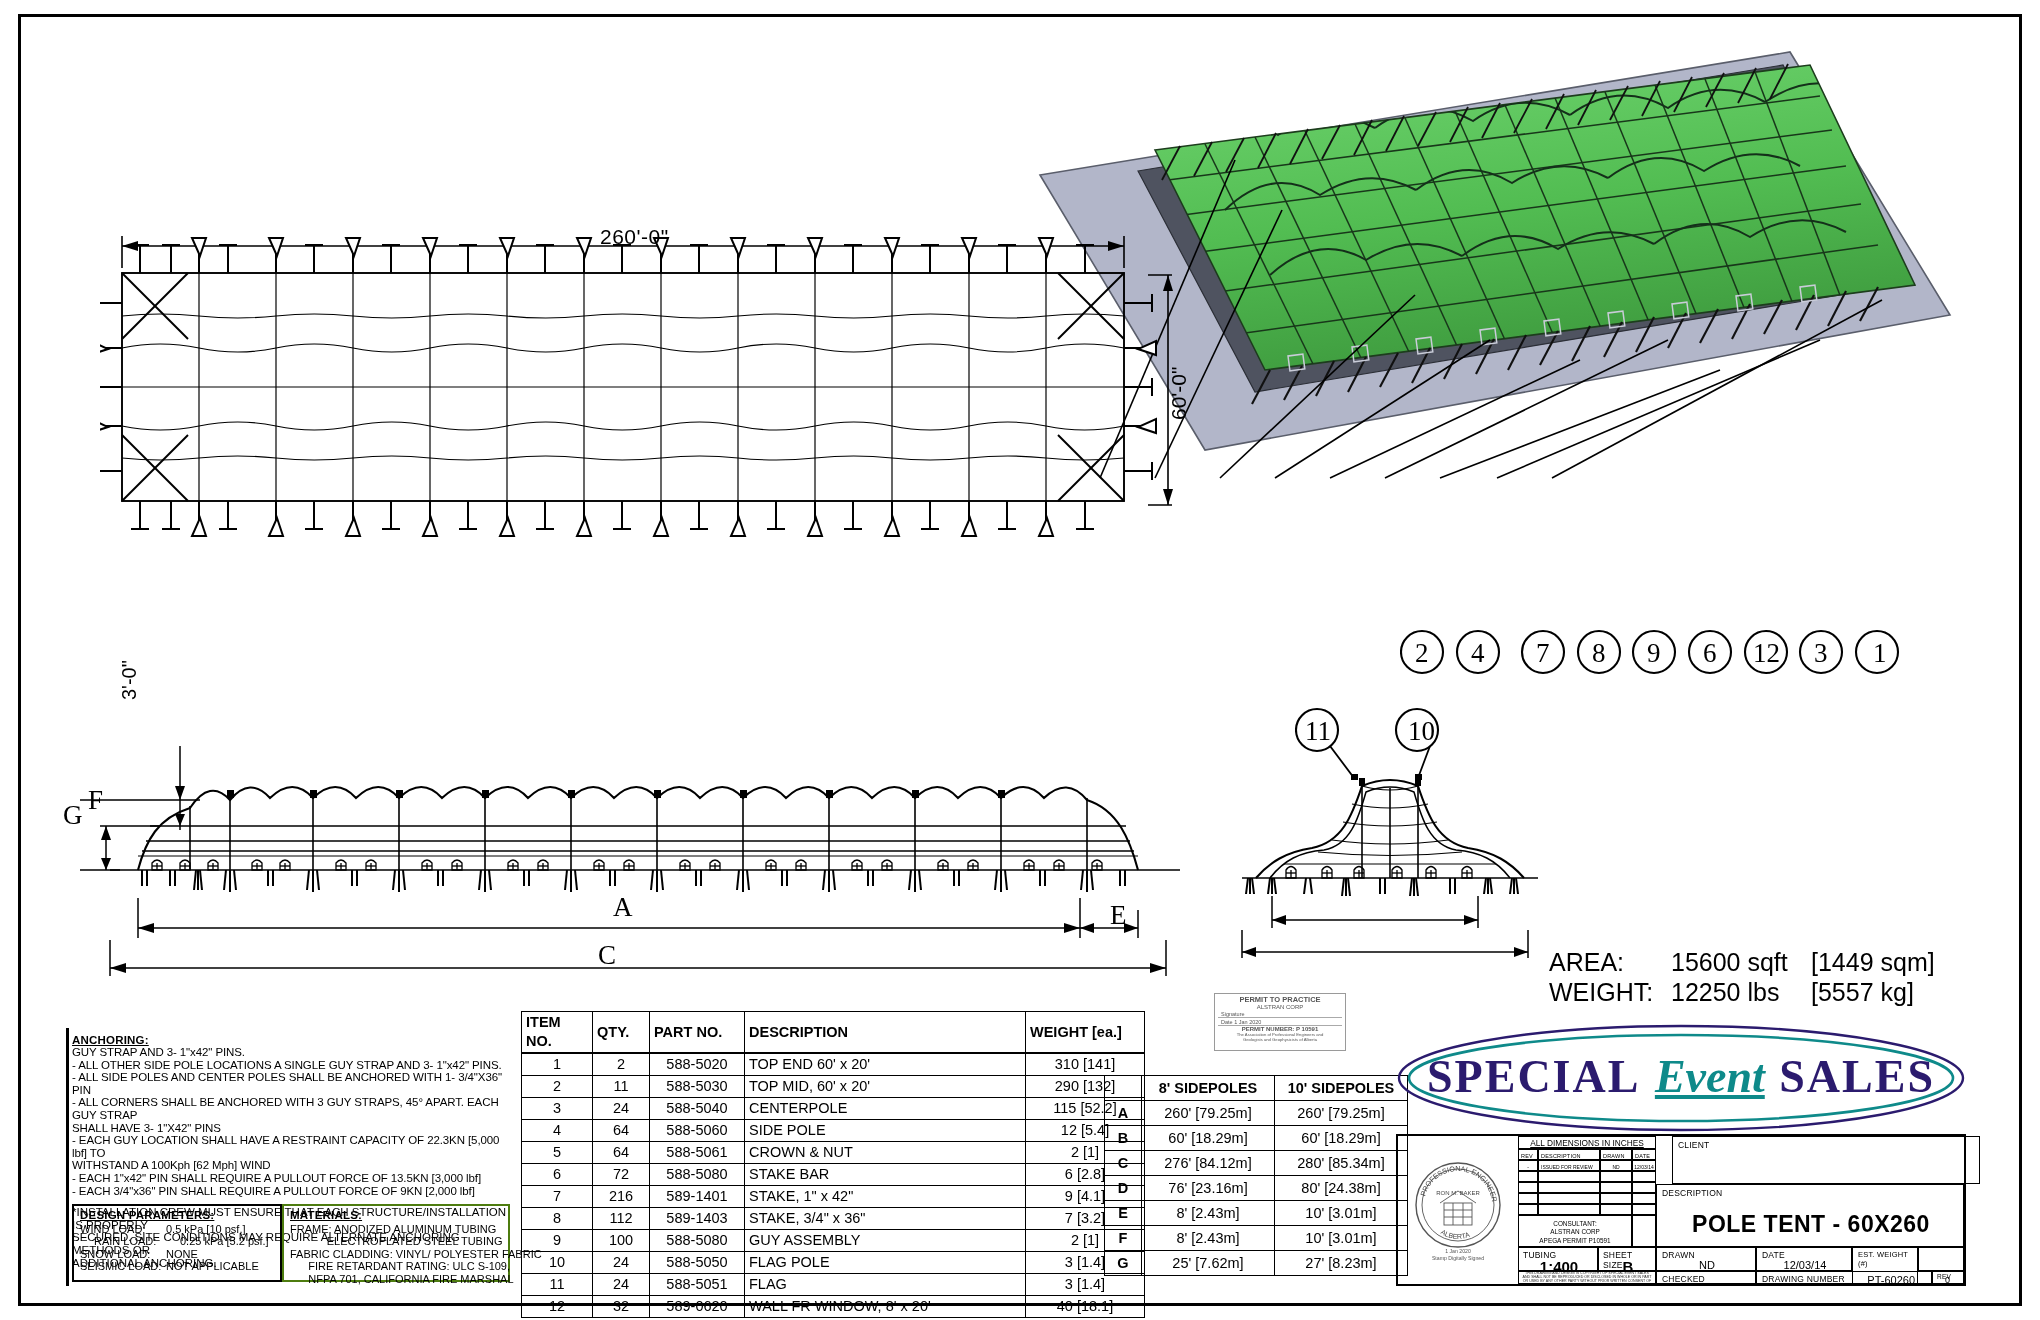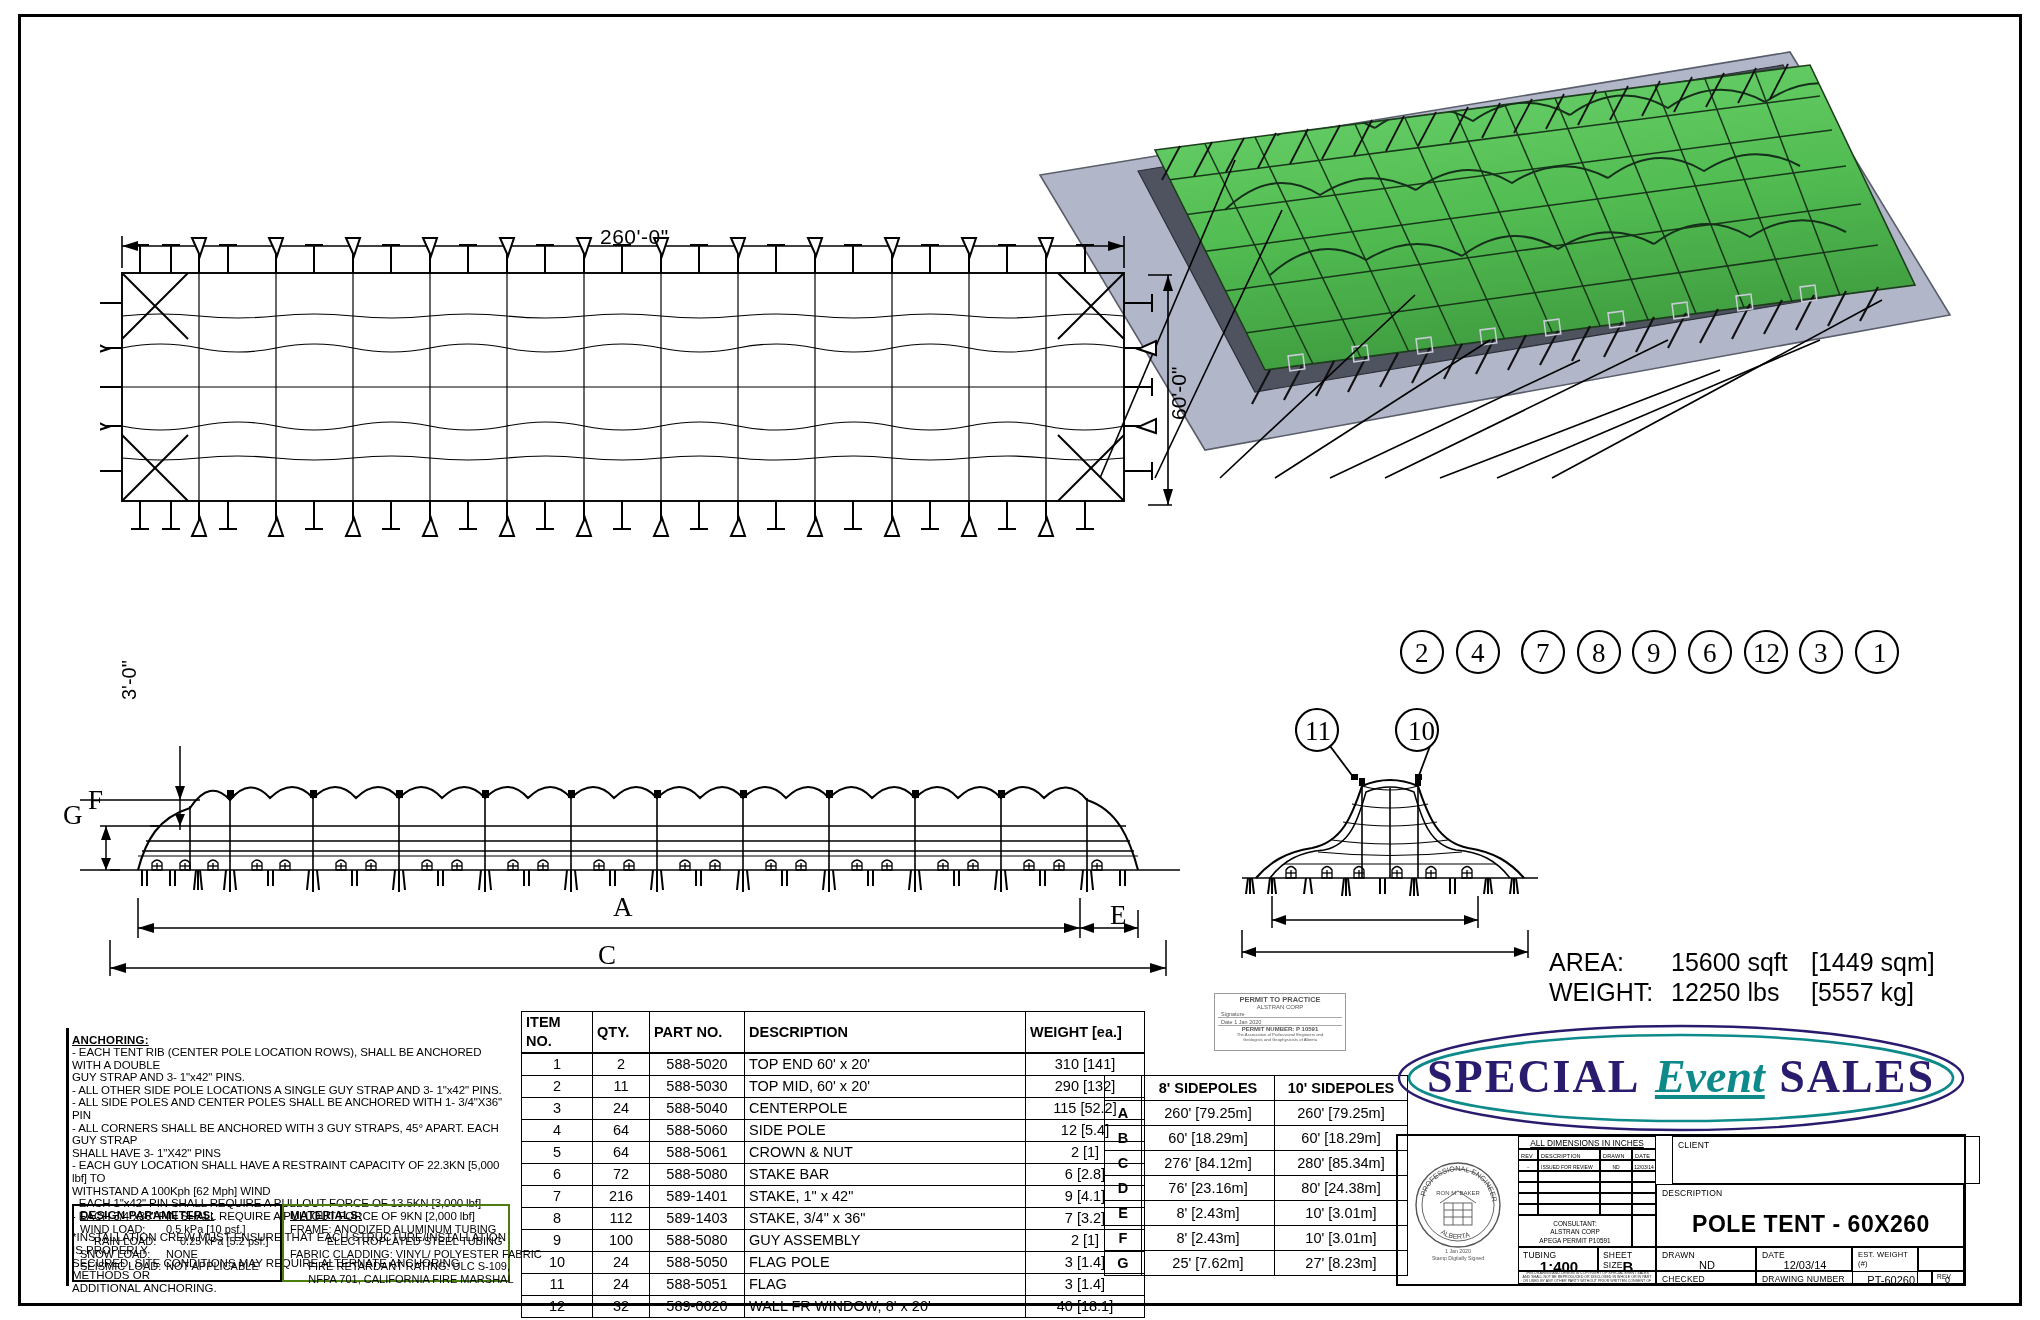--- a/index.html
+++ b/index.html
@@ -978,21 +978,20 @@
           <td>25' [7.62m]</td>
           <td>27' [8.23m]</td>
         </tr>
       </tbody>
   </table>
 
   <div class="leftbar"></div>
   <div class="notes-anchor notebox">
     <div class="note-title">ANCHORING:</div>
     <div id="anchor-lines">
-        <div class="note-line">- EACH TENT RIB (CENTER POLE LOCATION ROWS), SHALL BE ANCHORED WITH A DOUBLE</div>
         <div class="note-line">GUY STRAP AND 3- 1"x42" PINS.</div>
         <div class="note-line">- ALL OTHER SIDE POLE LOCATIONS A SINGLE GUY STRAP AND 3- 1"x42" PINS.</div>
         <div class="note-line">- ALL SIDE POLES AND CENTER POLES SHALL BE ANCHORED WITH 1- 3/4"X36" PIN</div>
         <div class="note-line">- ALL CORNERS SHALL BE ANCHORED WITH 3 GUY STRAPS, 45° APART. EACH GUY STRAP</div>
         <div class="note-line">SHALL HAVE 3- 1"X42" PINS</div>
         <div class="note-line">- EACH GUY LOCATION SHALL HAVE A RESTRAINT CAPACITY OF 22.3KN [5,000 lbf] TO</div>
         <div class="note-line">WITHSTAND A 100Kph [62 Mph] WIND</div>
         <div class="note-line">- EACH 1"x42" PIN SHALL REQUIRE A PULLOUT FORCE OF 13.5KN [3,000 lbf]</div>
         <div class="note-line">- EACH 3/4"x36" PIN SHALL REQUIRE A PULLOUT FORCE OF 9KN [2,000 lbf]</div>
       </div>

